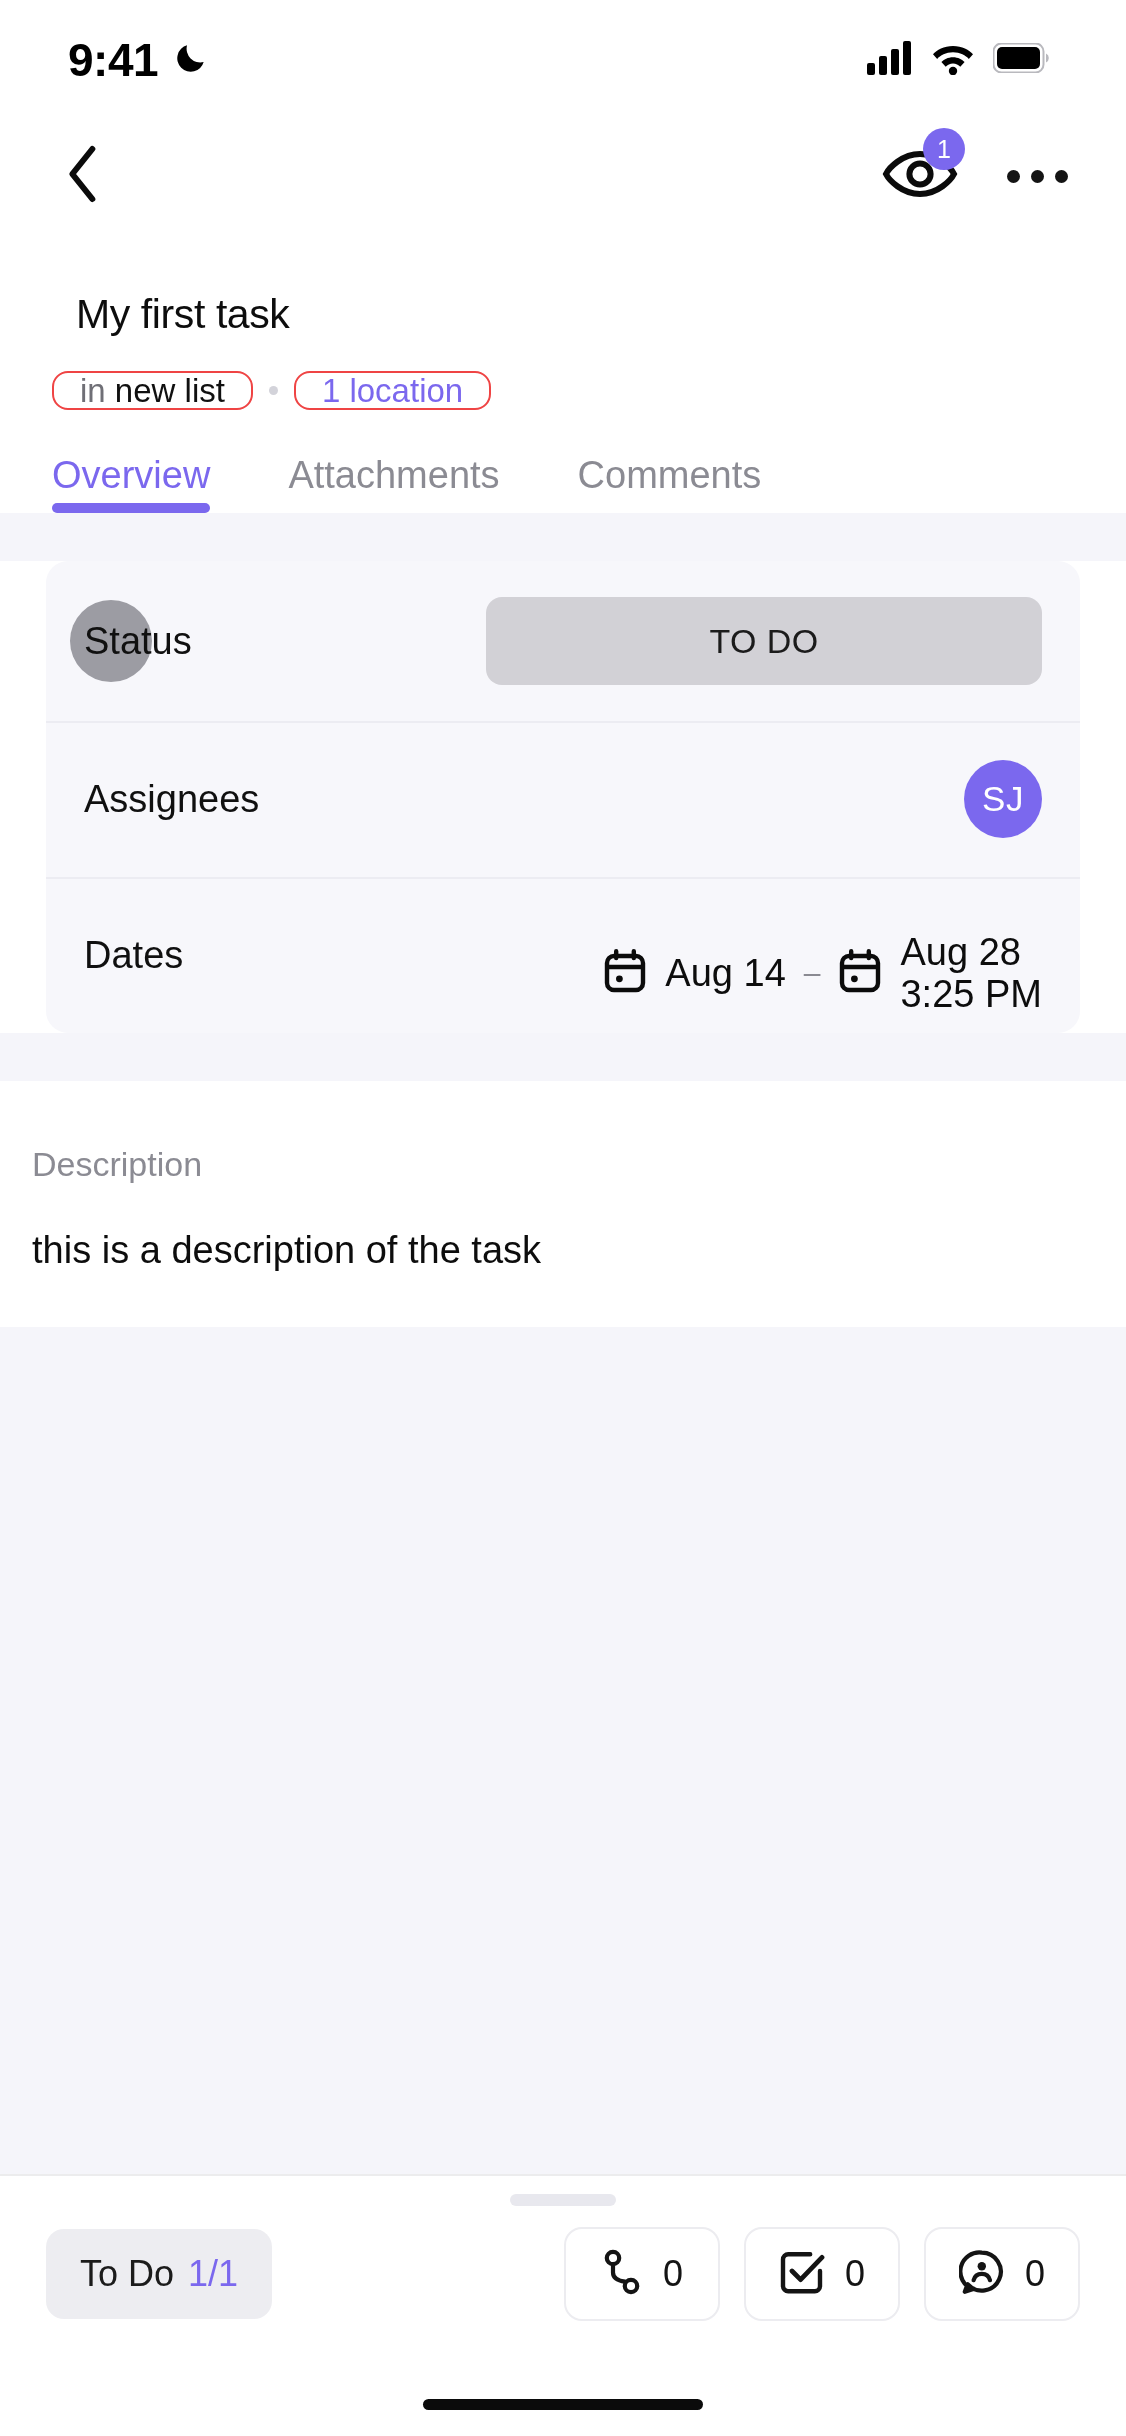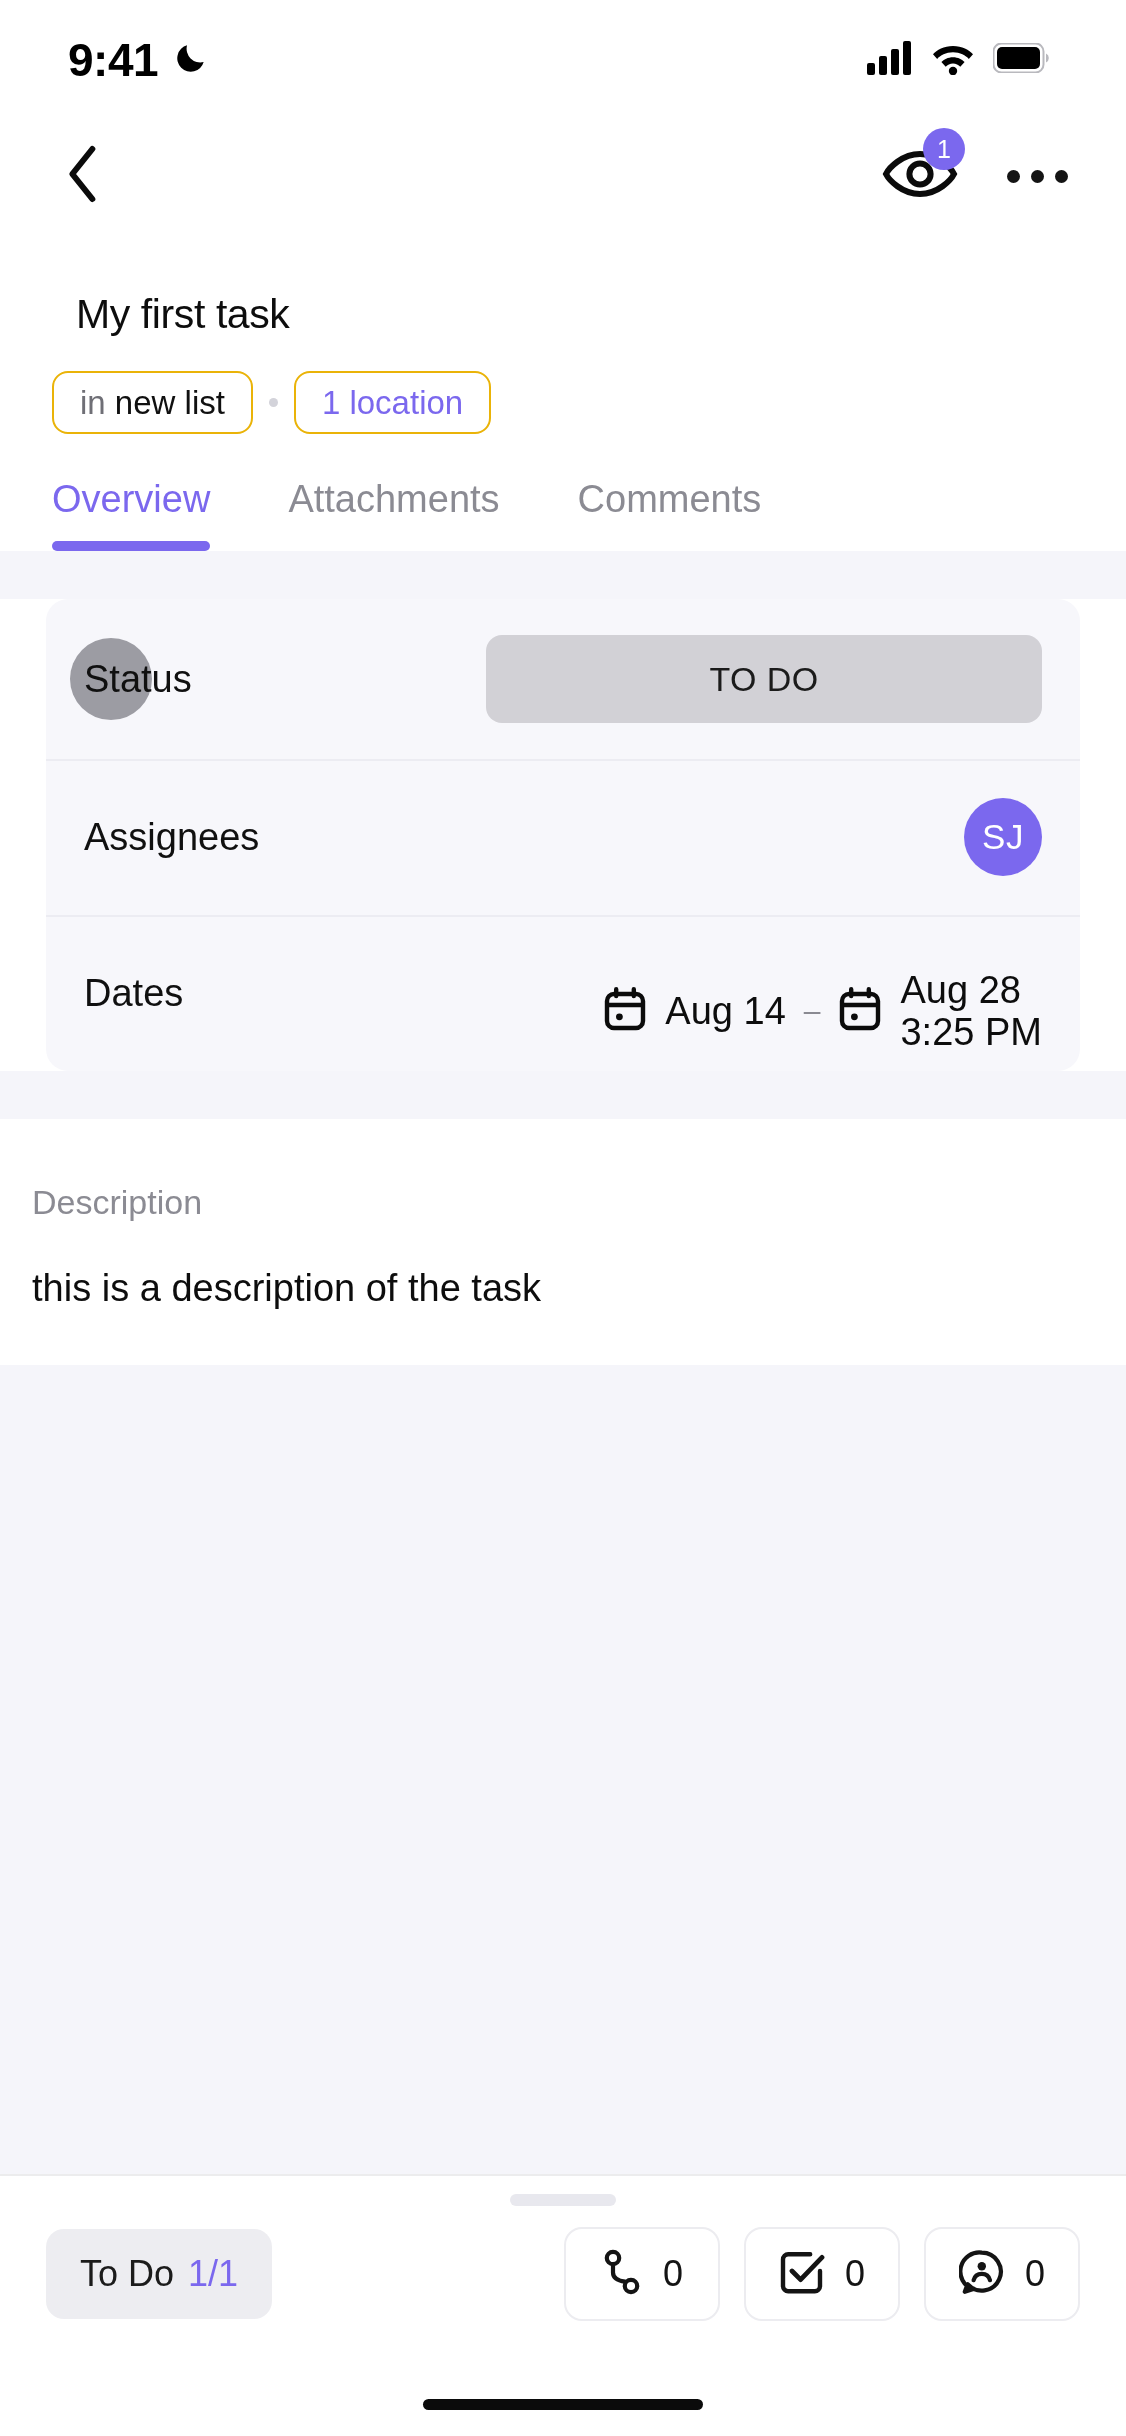--- a/index.html
+++ b/index.html
@@ -51,36 +51,36 @@
   .dots i { width:13px; height:13px; border-radius:50%; background:#141414; display:block; }
 
   
   .title-block { padding:60px 52px 0 52px; flex:0 0 auto; }
   .task-title {
     font-size:41px; font-weight:400; color:#0d0d0d;
     letter-spacing:-0.4px; line-height:1.1;margin-left:24px;
   }
   .pill-row { display:flex; align-items:center; gap:16px; margin-top:34px; }
   .pill {
-    border:2px solid #eab308; border-radius:16px;
-    padding:13px 26px; font-size:33px; line-height:1;
+    border:2px solid #ef4444; border-radius:16px;
+    padding:1px 26px; font-size:33px; line-height:1;
     background:#fff; white-space:nowrap;
   }
   .pill .muted { color:#6f6f76; }
   .pill .strong { color:#101010; }
   .pill-sep { width:9px; height:9px; border-radius:50%; background:#d3d3da; }
   .pill-link { color:#7b68ee; }
 
   
   .tabs {
     display:flex; align-items:flex-start;
     padding:44px 52px 0 52px;
     gap:78px; flex:0 0 auto;
   }
-  .tab { position:relative; padding-bottom:30px; font-size:38px; color:#8b8b93; }
+  .tab { position:relative; padding-bottom:16px; font-size:38px; color:#8b8b93; }
   .tab.active { color:#7b68ee; }
   .tab.active::after {
     content:""; position:absolute; left:0; right:0; bottom:0;
     height:10px; border-radius:5px; background:#7b68ee;
   }
 
   
   .content { flex:1 1 auto; background:#f9a8d4; display:flex; flex-direction:column; min-height:0; }
   .gap-band { height:48px; background:#f5f5fa; flex:0 0 auto; }
 

